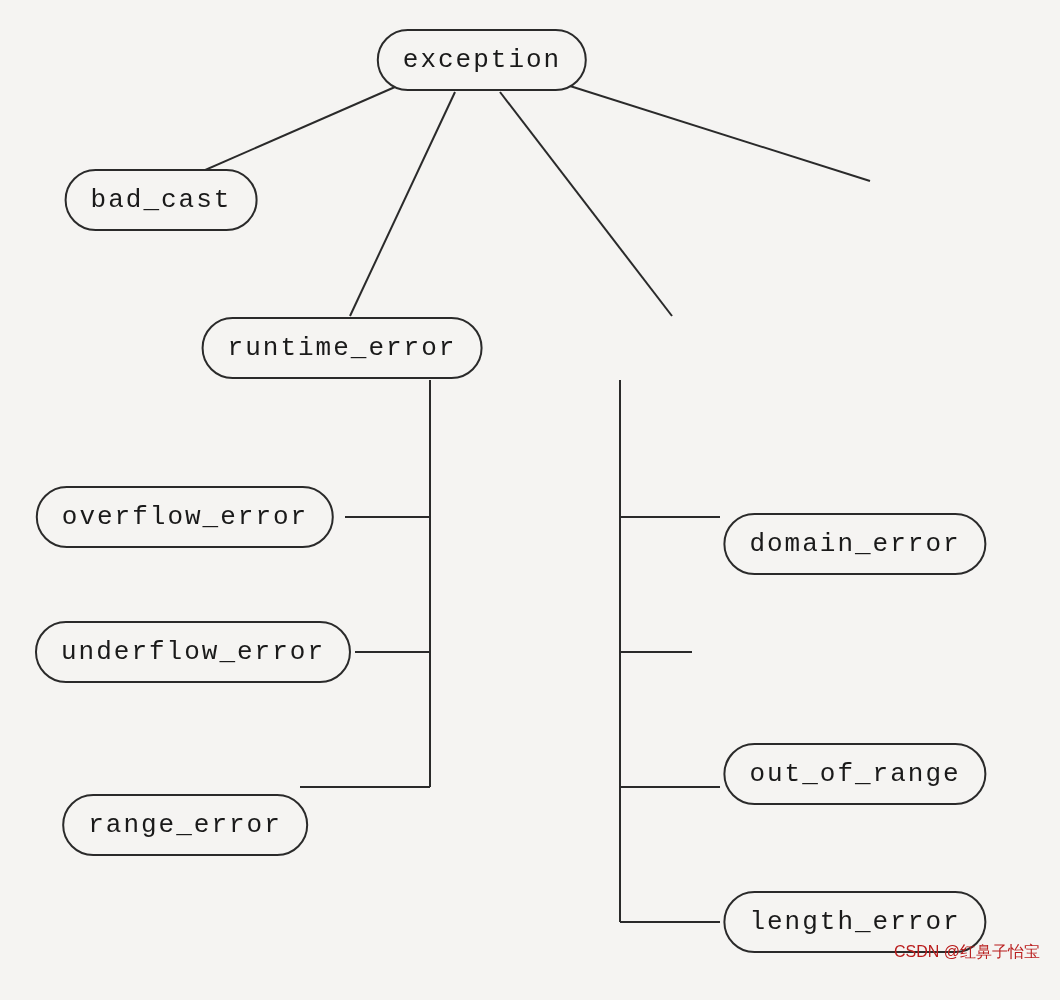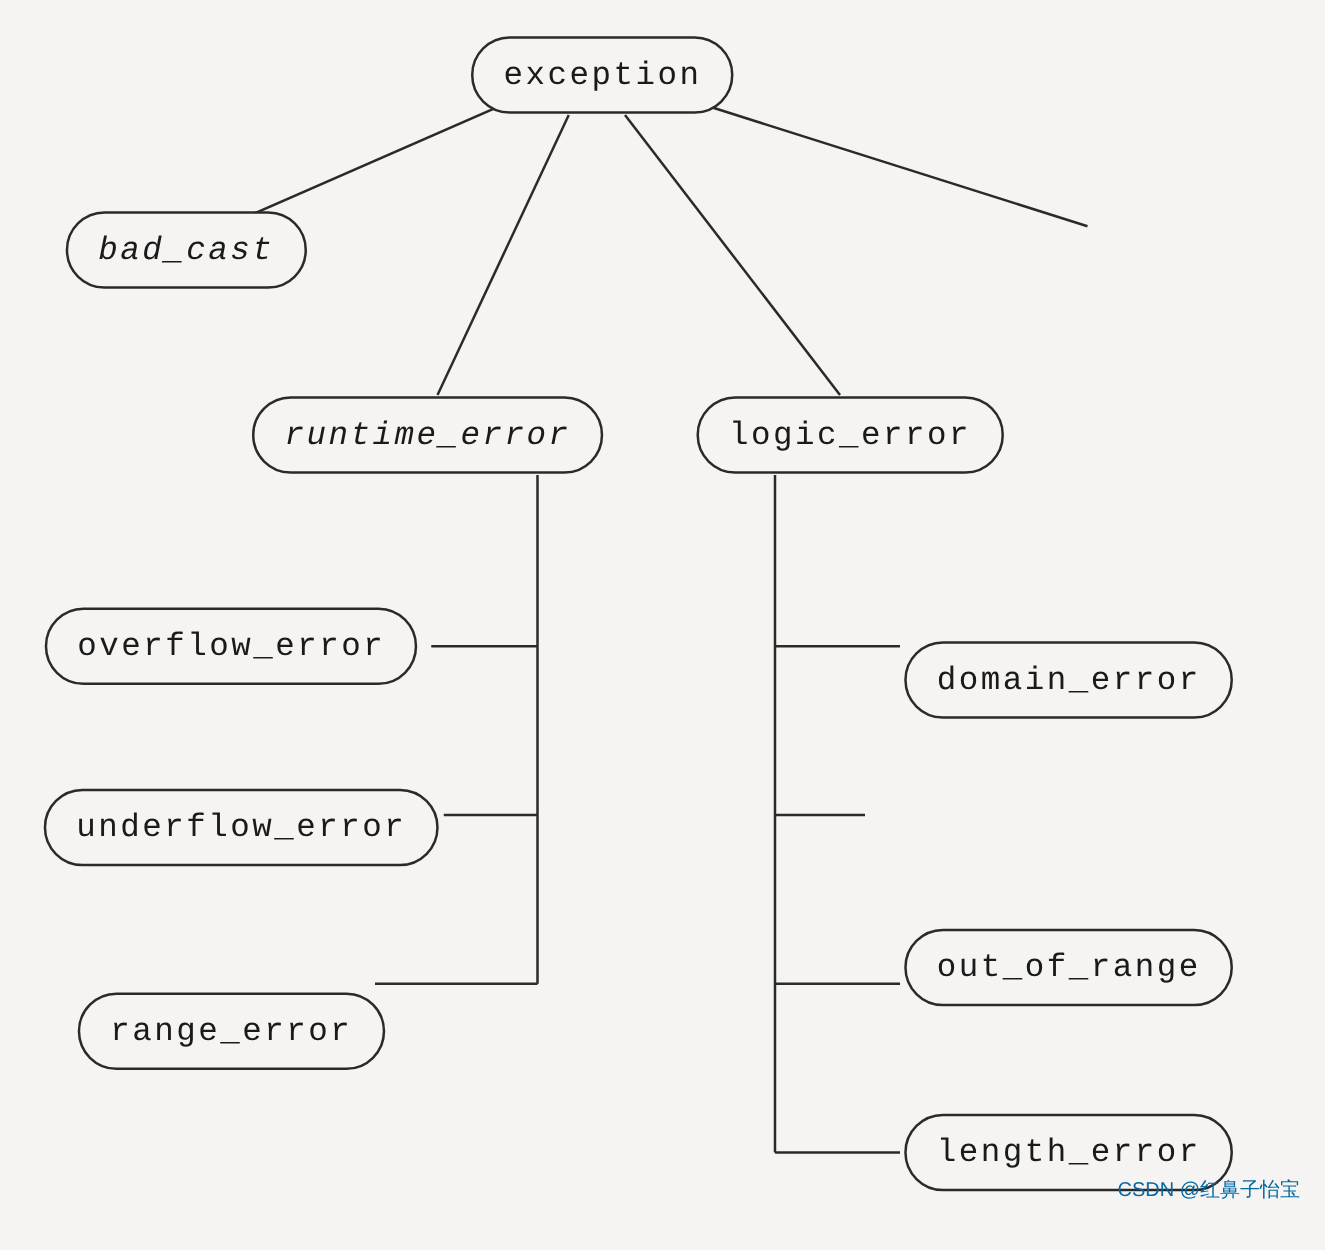--- a/index.html
+++ b/index.html
@@ -34,21 +34,21 @@
     color: #1a1a1a;
     white-space: nowrap;
     line-height: 1;
   }
   .watermark {
     position: absolute;
     right: 20px;
     bottom: 10px;
     font-family: sans-serif;
     font-size: 16px;
-    color: #0369a1;
+    color: #b91c1c;
     letter-spacing: 0;
   }
 </style>
 </head>
 <body>
 
 <div class="canvas">
 
   <svg class="edges" viewBox="0 0 1060 1000">
     <g stroke="#2a2a2a" stroke-width="2" fill="none">
@@ -73,34 +73,31 @@
       <line x1="620" y1="652" x2="692" y2="652"></line>
       <line x1="620" y1="787" x2="720" y2="787"></line>
       <line x1="620" y1="922" x2="720" y2="922"></line>
     </g>
   </svg>
 
   <div class="node" style="left:482px; top:60px;">
     <span>exception</span>
   </div>
 
-  <div class="node" style="left:149px; top:200px;font-style:italic;">
+  <div class="node" style="left:161px; top:200px;">
     <span>bad_cast</span>
   </div>
-  <div class="node" style="left:342px; top:348px;font-style:italic;">
+  <div class="node" style="left:342px; top:348px;">
     <span>runtime_error</span>
-  </div>
-  <div class="node" style="left:680px; top:348px;">
-    <span>logic_error</span>
   </div>
 
   <div class="node" style="left:185px; top:517px;">
     <span>overflow_error</span>
   </div>
-  <div class="node" style="left:193px; top:652px;margin-top:10px;">
+  <div class="node" style="left:193px; top:652px;">
     <span>underflow_error</span>
   </div>
   <div class="node" style="left:185px; top:825px;">
     <span>range_error</span>
   </div>
 
   <div class="node" style="left:855px; top:544px;">
     <span>domain_error</span>
   </div>
   <div class="node" style="left:855px; top:774px;">

